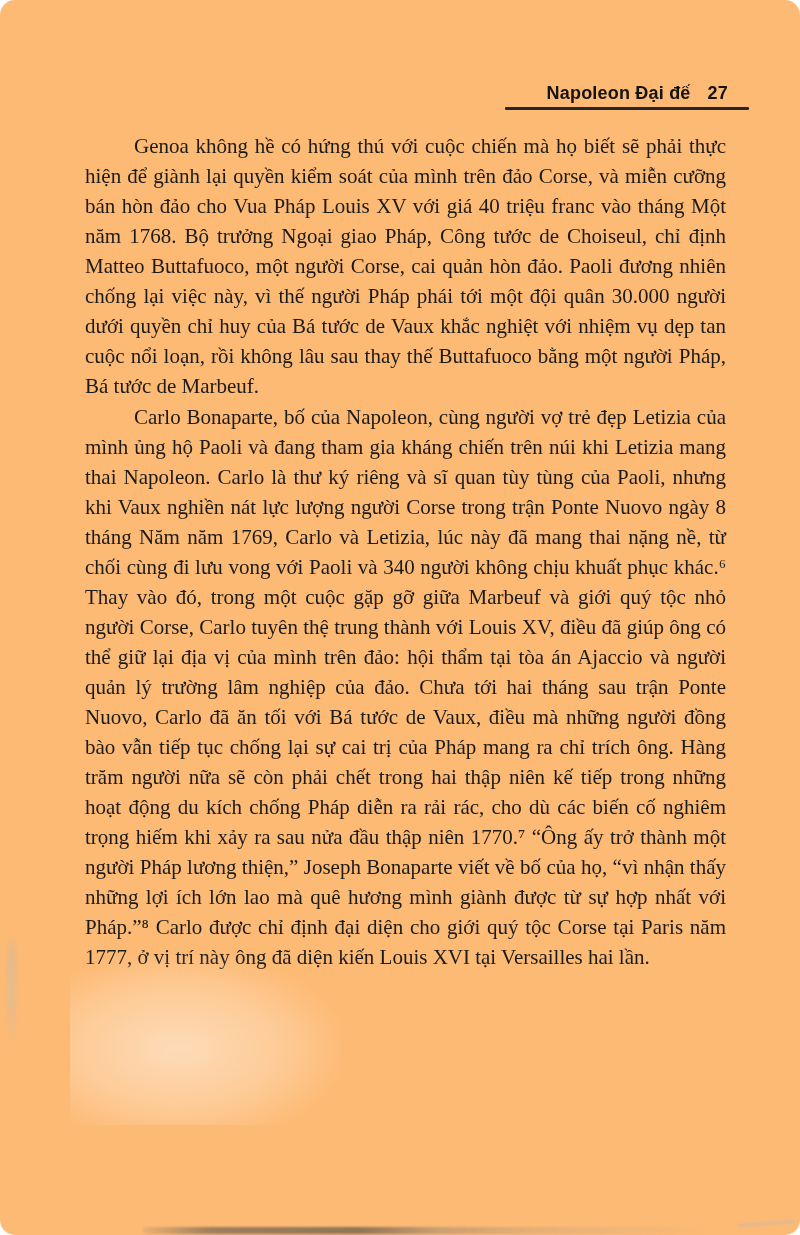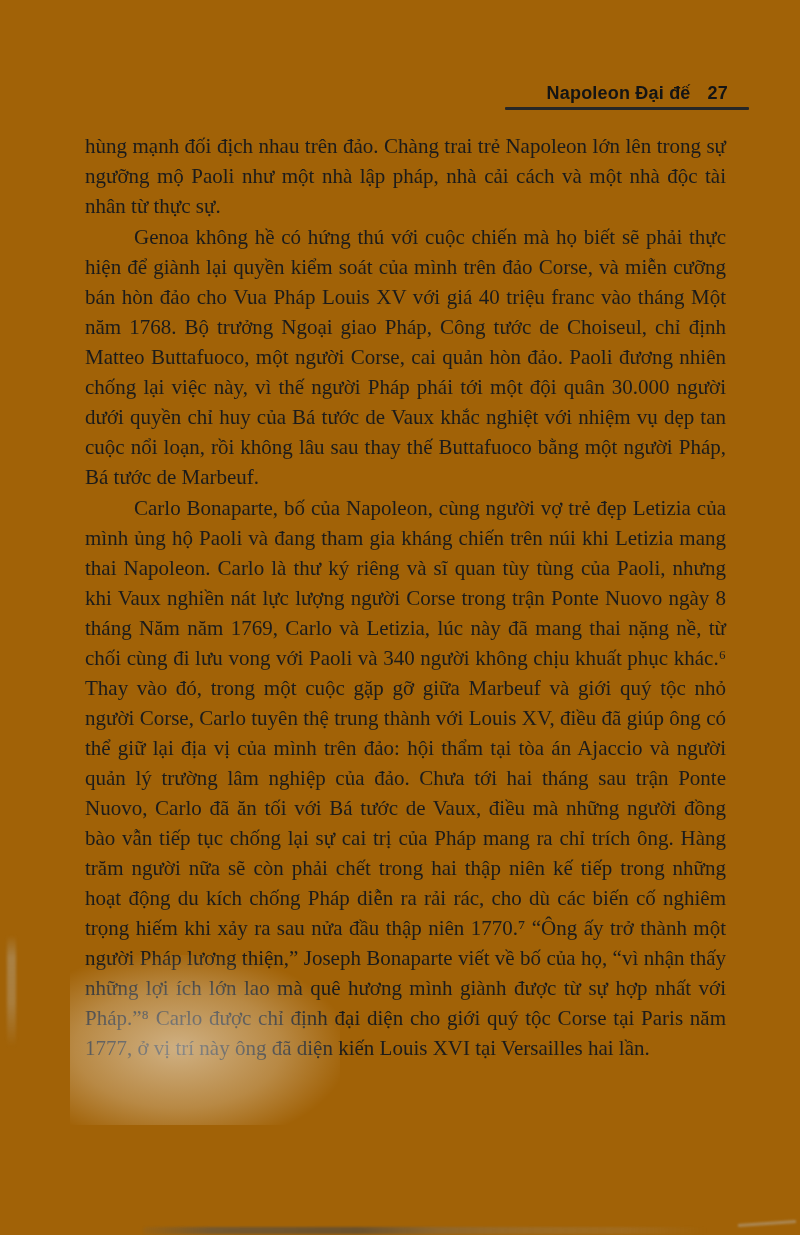--- a/index.html
+++ b/index.html
@@ -4,23 +4,24 @@
 <style>
   html, body {
     margin: 0;
     padding: 0;
     background: #ffffff;
   }
   .page {
     position: relative;
     width: 800px;
     height: 1235px;
-    background: #a16207;
+    background: #fdba74;
     overflow: hidden;
     font-family: "Liberation Serif", "DejaVu Serif", serif;
+    border-radius: 15px;
   }
   
   .running-header {
     position: absolute;
     top: 83px;
     right: 72px;
     display: flex;
     align-items: baseline;
     gap: 17px;
     font-family: "Liberation Sans", "DejaVu Sans", sans-serif;
@@ -119,21 +120,20 @@
 <div class="page">
 
   <div class="running-header">
     <span>Napoleon Đại đế</span>
     <span>27</span>
   </div>
 
   <div class="header-rule"></div>
 
   <div class="content">
-    <p>hùng mạnh đối địch nhau trên đảo. Chàng trai trẻ Napoleon lớn lên trong sự ngưỡng mộ Paoli như một nhà lập pháp, nhà cải cách và một nhà độc tài nhân từ thực sự.</p>
     <p class="indented">Genoa không hề có hứng thú với cuộc chiến mà họ biết sẽ phải thực hiện để giành lại quyền kiểm soát của mình trên đảo Corse, và miễn cưỡng bán hòn đảo cho Vua Pháp Louis XV với giá 40 triệu franc vào tháng Một năm 1768. Bộ trưởng Ngoại giao Pháp, Công tước de Choiseul, chỉ định Matteo Buttafuoco, một người Corse, cai quản hòn đảo. Paoli đương nhiên chống lại việc này, vì thế người Pháp phái tới một đội quân 30.000 người dưới quyền chỉ huy của Bá tước de Vaux khắc nghiệt với nhiệm vụ dẹp tan cuộc nổi loạn, rồi không lâu sau thay thế Buttafuoco bằng một người Pháp, Bá tước de Marbeuf.</p>
     <p class="indented">Carlo Bonaparte, bố của Napoleon, cùng người vợ trẻ đẹp Letizia của mình ủng hộ Paoli và đang tham gia kháng chiến trên núi khi Letizia mang thai Napoleon. Carlo là thư ký riêng và sĩ quan tùy tùng của Paoli, nhưng khi Vaux nghiền nát lực lượng người Corse trong trận Ponte Nuovo ngày 8 tháng Năm năm 1769, Carlo và Letizia, lúc này đã mang thai nặng nề, từ chối cùng đi lưu vong với Paoli và 340 người không chịu khuất phục khác.⁶ Thay vào đó, trong một cuộc gặp gỡ giữa Marbeuf và giới quý tộc nhỏ người Corse, Carlo tuyên thệ trung thành với Louis XV, điều đã giúp ông có thể giữ lại địa vị của mình trên đảo: hội thẩm tại tòa án Ajaccio và người quản lý trường lâm nghiệp của đảo. Chưa tới hai tháng sau trận Ponte Nuovo, Carlo đã ăn tối với Bá tước de Vaux, điều mà những người đồng bào vẫn tiếp tục chống lại sự cai trị của Pháp mang ra chỉ trích ông. Hàng trăm người nữa sẽ còn phải chết trong hai thập niên kế tiếp trong những hoạt động du kích chống Pháp diễn ra rải rác, cho dù các biến cố nghiêm trọng hiếm khi xảy ra sau nửa đầu thập niên 1770.⁷ “Ông ấy trở thành một người Pháp lương thiện,” Joseph Bonaparte viết về bố của họ, “vì nhận thấy những lợi ích lớn lao mà quê hương mình giành được từ sự hợp nhất với Pháp.”⁸ Carlo được chỉ định đại diện cho giới quý tộc Corse tại Paris năm 1777, ở vị trí này ông đã diện kiến Louis XVI tại Versailles hai lần.</p>
   </div>
 
   <div class="ink-fade"></div>
   <div class="streak-left"></div>
   <div class="smudge-bottom"></div>
   <div class="smudge-corner"></div>
 
 </div>

